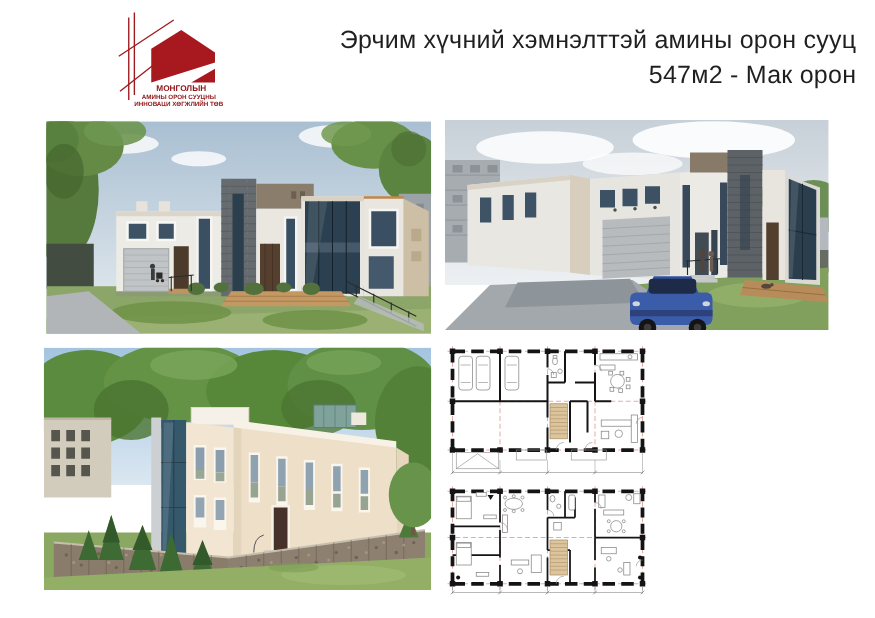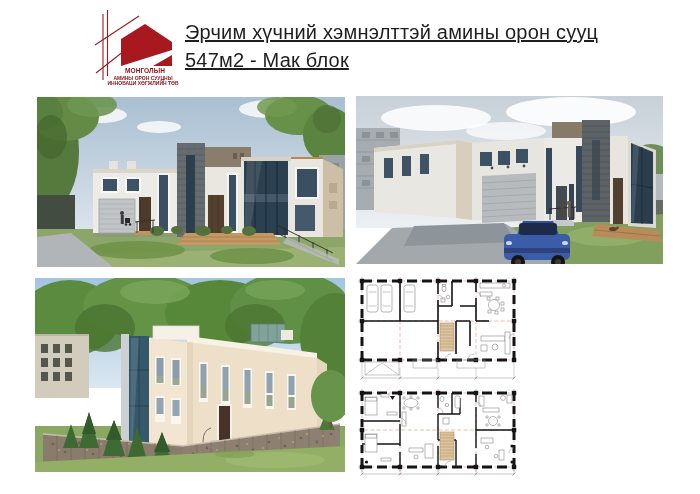--- a/index.html
+++ b/index.html
@@ -2,21 +2,21 @@
 <html><head>
 <meta charset="utf-8">
 <style>
   html,body{margin:0;padding:0;}
   body{
     width:700px;height:494px;background:#ffffff;position:relative;overflow:hidden;
     font-family:"Liberation Sans","DejaVu Sans",sans-serif;
   }
   .header{position:absolute;left:0;top:0;width:700px;height:95px;}
   .logo{position:absolute;left:93px;top:9px;width:88px;height:76px;}
-  .title-block{position:absolute;left:185px;right:15px;top:18px;text-align:left;color:#1f1f1f;text-decoration:underline;}
+  .title-block{position:absolute;left:185px;right:15px;top:18px;text-align:right;color:#1f1f1f;}
   .title-line{font-size:20px;line-height:28px;font-weight:400;letter-spacing:.2px;}
   .panel{position:absolute;overflow:hidden;}
   .panel svg{display:block;}
   .panel-tl{left:37px;top:97px;width:308px;height:170px;}
   .panel-tr{left:356px;top:96px;width:307px;height:168px;}
   .panel-bl{left:35px;top:278px;width:310px;height:194px;}
   .panel-br{left:357px;top:276px;width:166px;height:204px;}
   .plan{margin:0 0 6px 0;}
   
   .axis{stroke:#da9089;stroke-width:.6;stroke-dasharray:4 2.2;fill:none;}
@@ -47,21 +47,21 @@
       <g fill="#8d1316" text-anchor="middle" font-weight="bold">
         <text x="52" y="64" font-size="6.6">МОНГОЛЫН</text>
         <text x="50" y="70.5" font-size="5">АМИНЫ ОРОН СУУЦНЫ</text>
         <text x="50" y="76" font-size="5">ИННОВАЦИ ХӨГЖЛИЙН ТӨВ</text>
       </g>
     </svg>
   </div>
 
   <div class="title-block">
     <div class="title-line">Эрчим хүчний хэмнэлттэй амины орон сууц</div>
-    <div class="title-line">547м2 - Мак блок</div>
+    <div class="title-line">547м2 - Мак орон</div>
   </div>
 </div>
 
 <figure class="panel panel-tl" style="margin:0">
 <svg viewBox="0 0 308 170" width="308" height="170">
   <defs>
     <linearGradient id="sky1" x1="0" y1="0" x2="0" y2="1">
       <stop offset="0" stop-color="#a9bfd2"></stop>
           <stop offset="1" stop-color="#dde5eb"></stop>
     </linearGradient>

